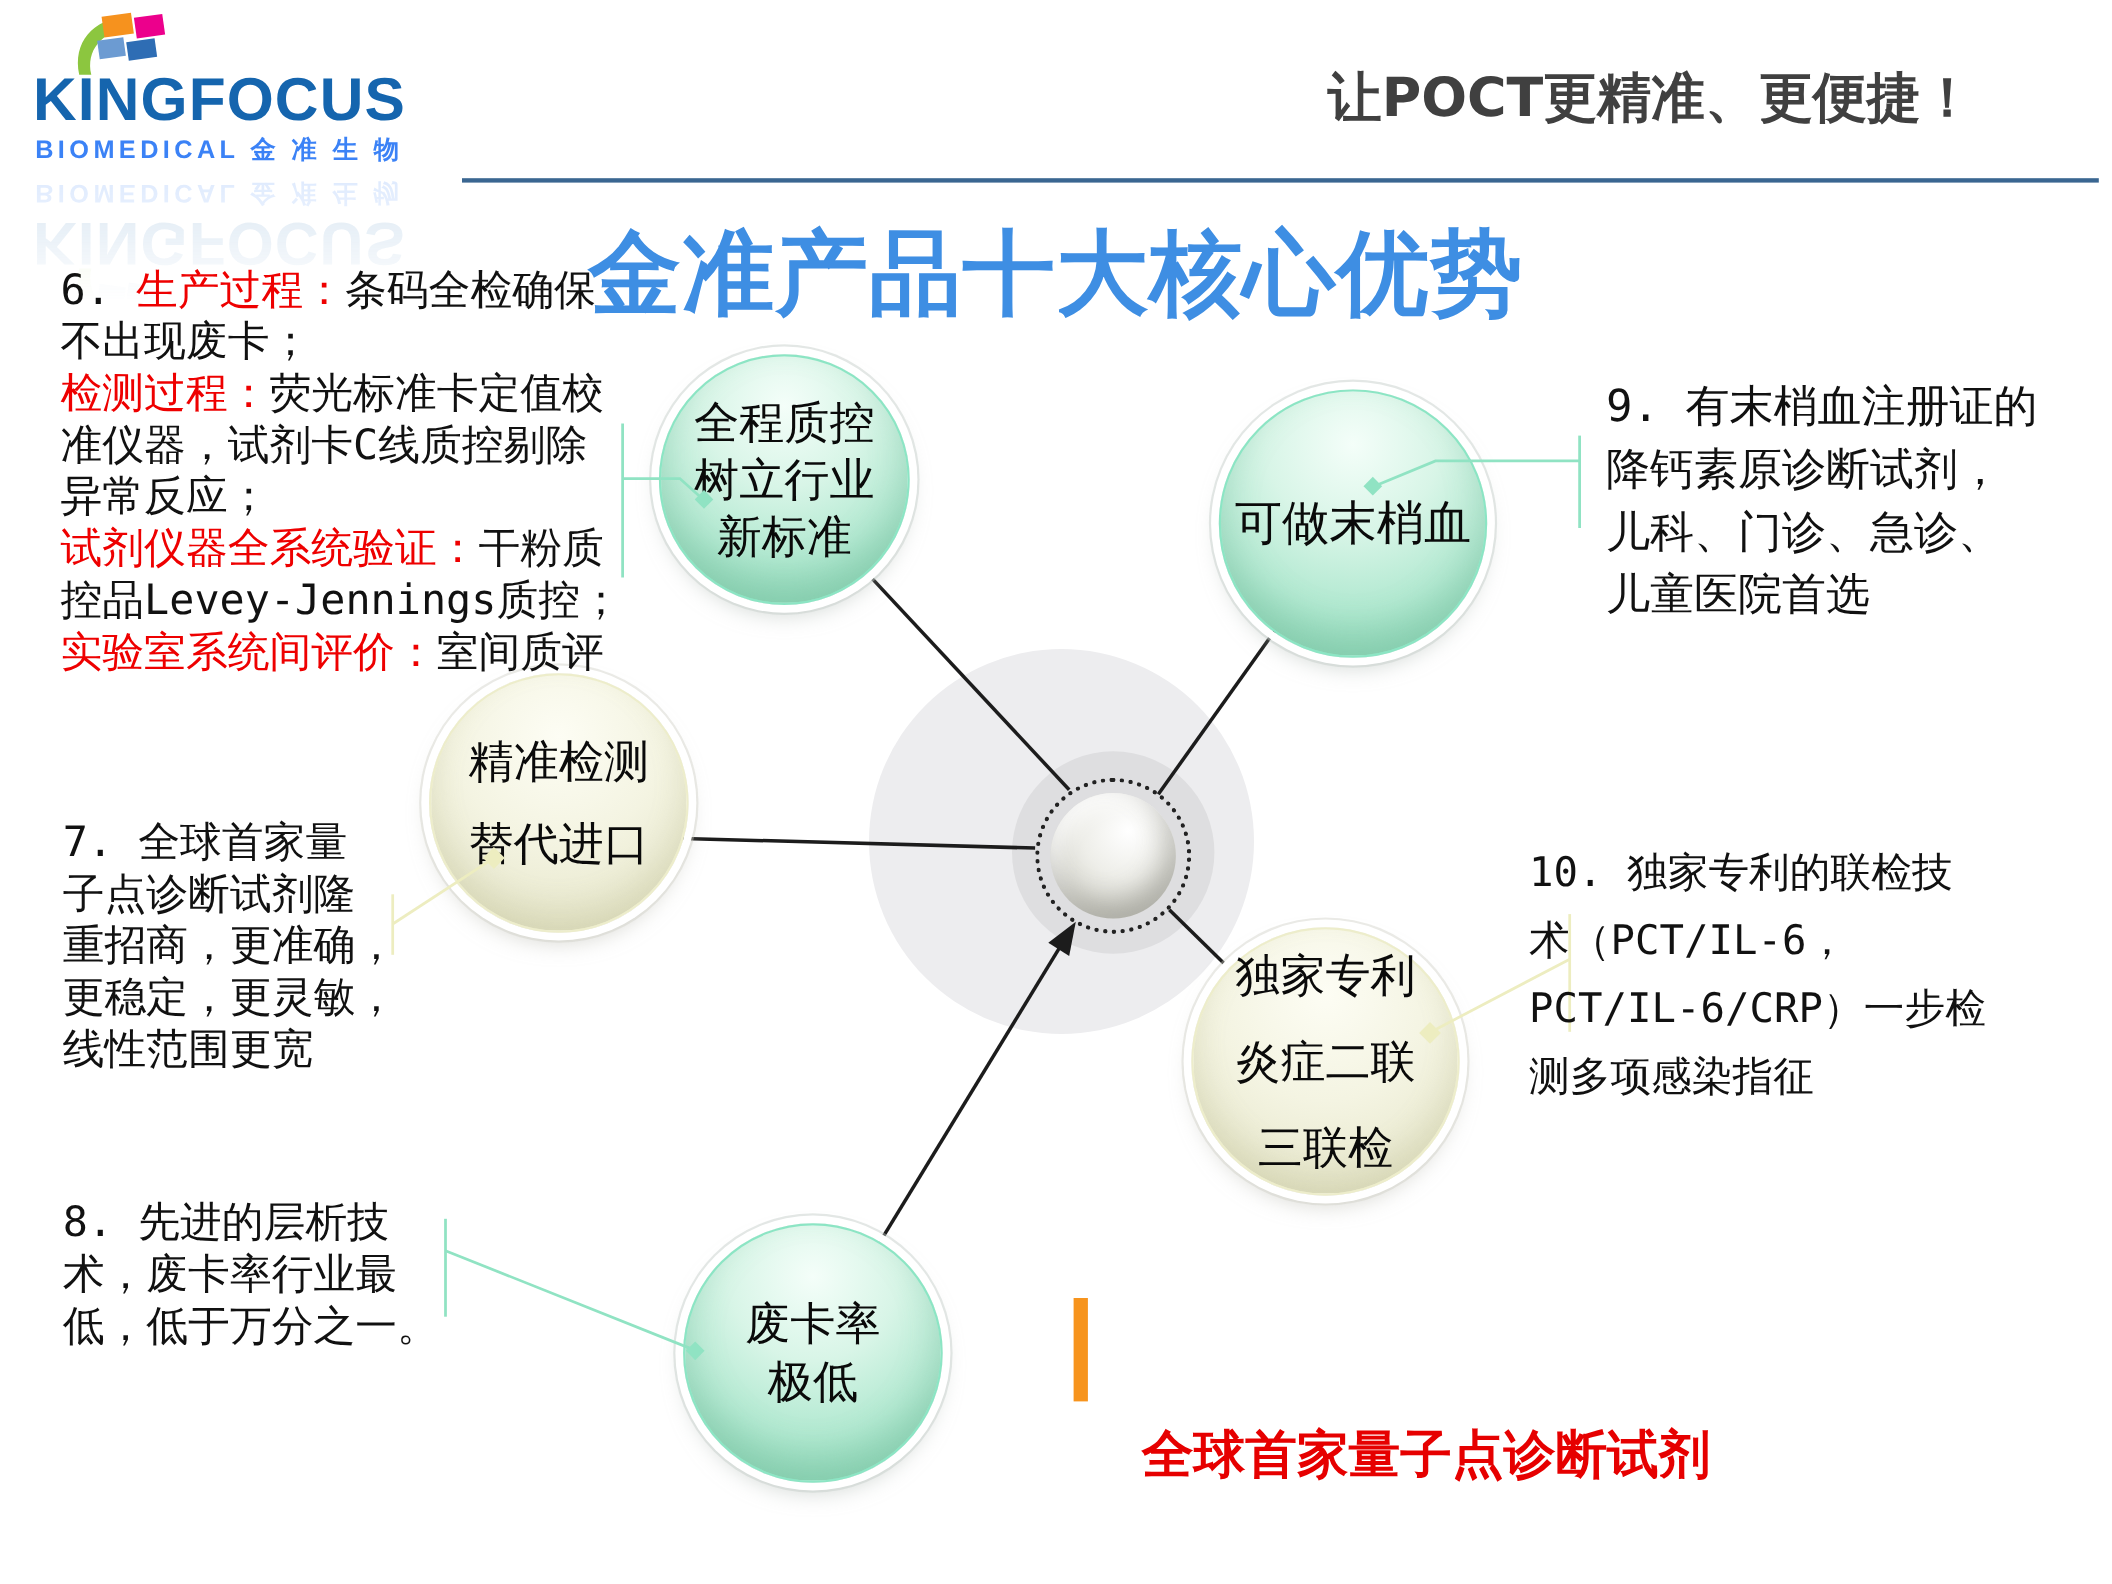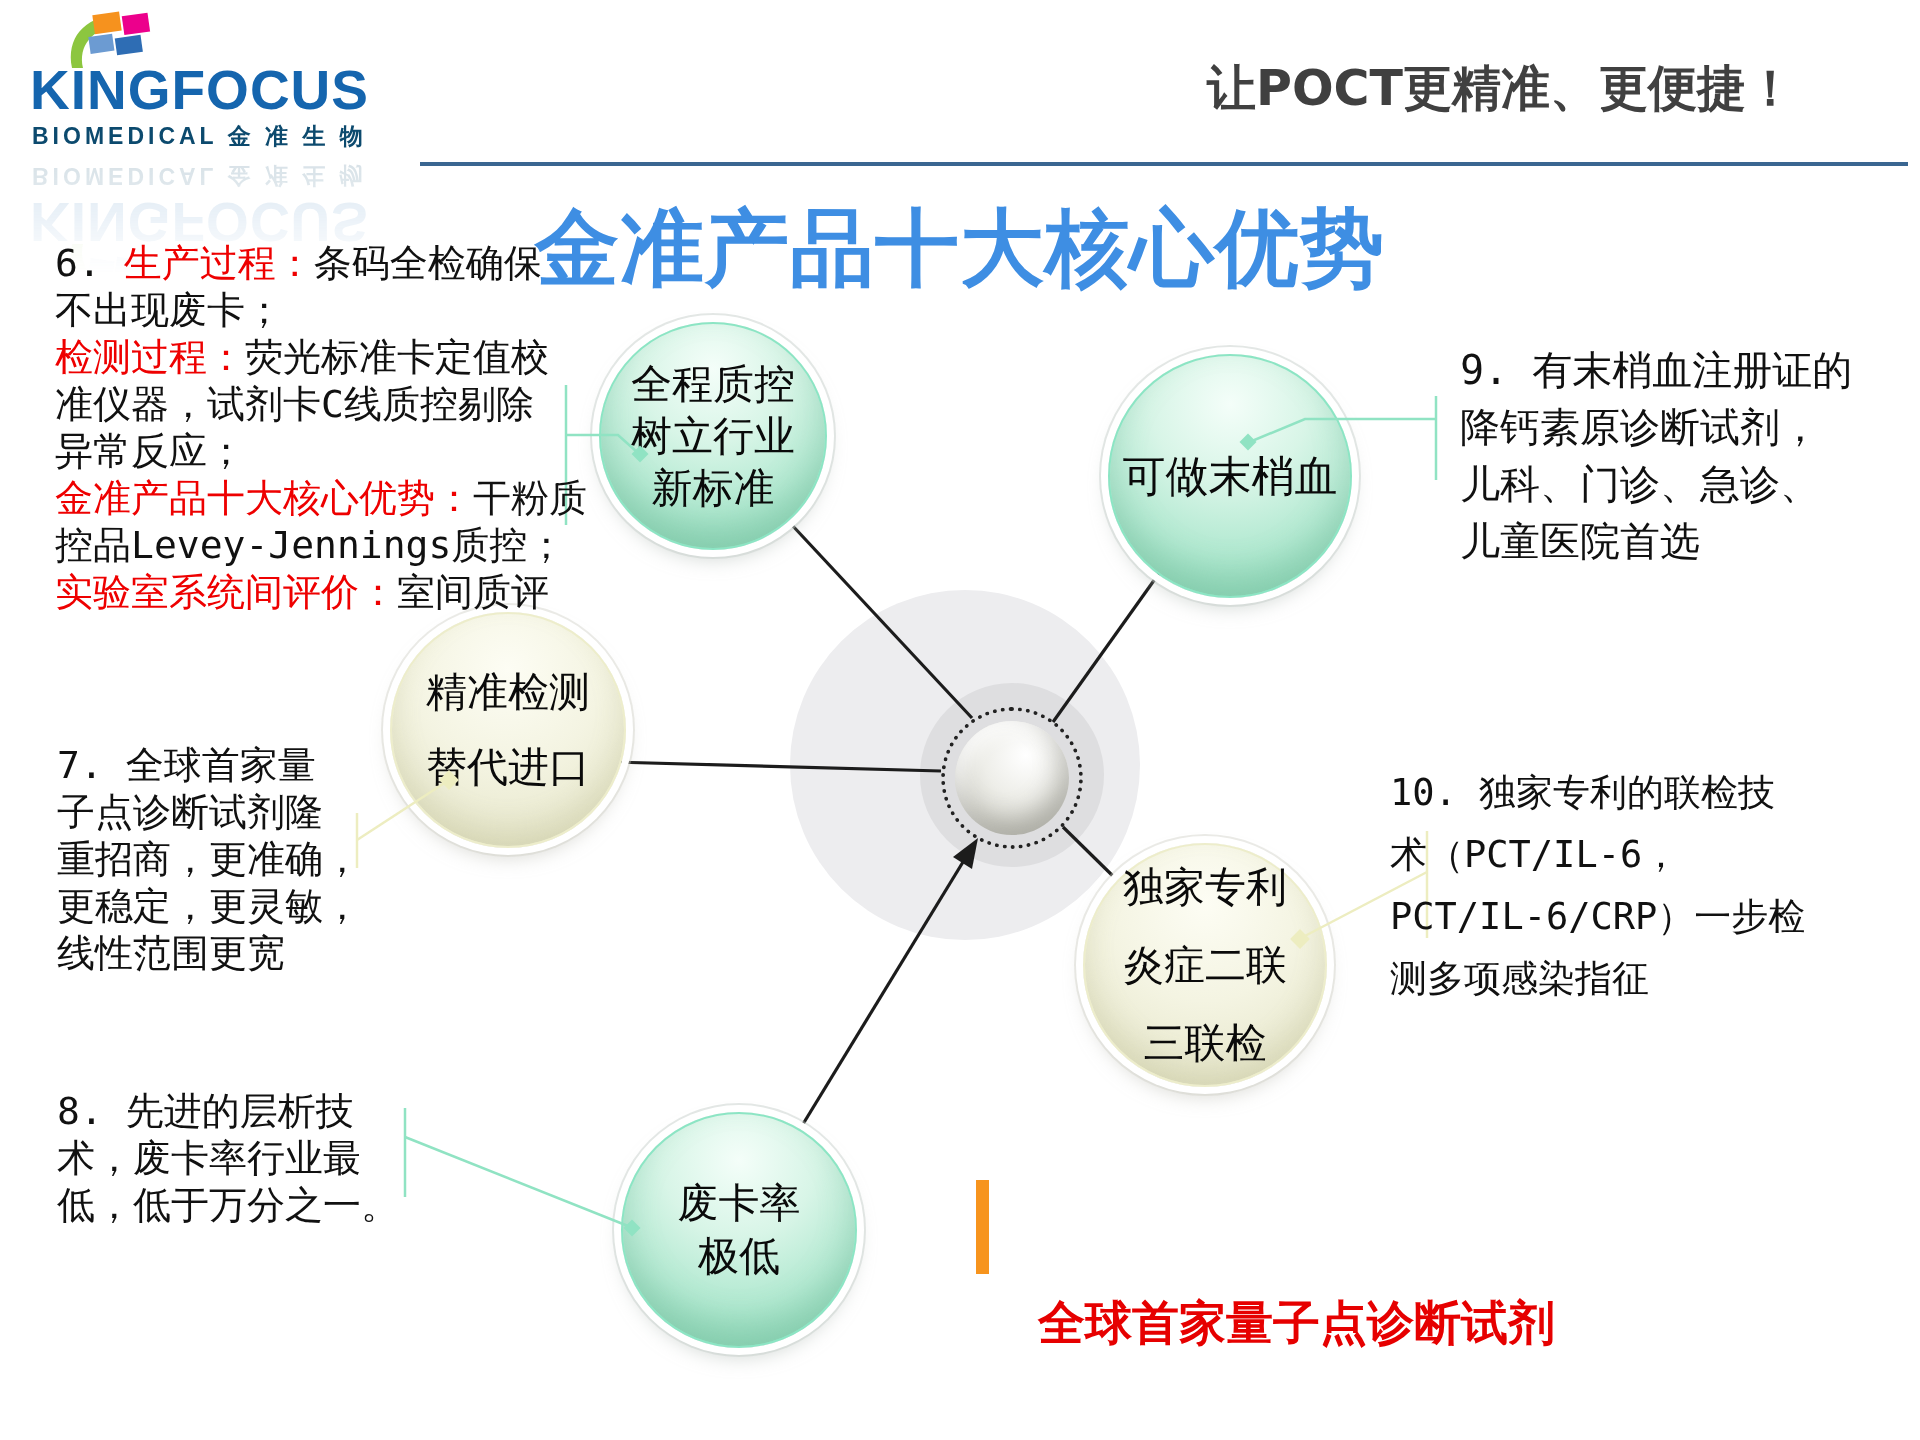--- a/index.html
+++ b/index.html
@@ -18,21 +18,21 @@
   }
   .logo-reflection .logo-block { transform:scaleY(-1); }
   .logo-block { position:relative; width:370px; height:148px; }
   .logo-bars { position:absolute; left:30px; top:2px; }
   .brand {
     position:absolute; left:2px; top:50px; font-family:"Liberation Sans", sans-serif;
     font-size:55px; font-weight:800; letter-spacing:1px; color:#1565AE;
   }
   .brand-sub {
     position:absolute; left:4px; top:113px; font-family:"Liberation Sans", sans-serif;
-    font-size:23px; font-weight:700; letter-spacing:4px; color:#0c4a6e; white-space:nowrap;
+    font-size:23px; font-weight:700; letter-spacing:4px; color:#3b82f6; white-space:nowrap;
   }
 
   
   .slogan {
     position:absolute; right:125px; top:56px; z-index:6;
     font-size:49px; font-weight:700; color:#404040; white-space:nowrap;
   }
   .header-rule { position:absolute; left:420px; top:162px; width:1488px; height:4px; background:#3A6691; z-index:4; }
   .slide-title {
     position:absolute; left:0; top:192px; width:100%; text-align:center; z-index:4;
@@ -209,21 +209,21 @@
   <div class="slogan">让POCT更精准、更便捷！</div>
   <div class="header-rule"></div>
   <div class="slide-title">金准产品十大核心优势</div>
 
   <div class="note" id="note6">
       <div class="note-line"><span>6.  </span><span class="red">生产过程：</span><span>条码全检确保</span></div>
       <div class="note-line"><span>不出现废卡；</span></div>
       <div class="note-line"><span class="red">检测过程：</span><span>荧光标准卡定值校</span></div>
       <div class="note-line"><span>准仪器，试剂卡C线质控剔除</span></div>
       <div class="note-line"><span>异常反应；</span></div>
-      <div class="note-line"><span class="red">金准产品十大核心优势：</span><span>干粉质</span></div>
+      <div class="note-line"><span class="red">试剂仪器全系统验证：</span><span>干粉质</span></div>
       <div class="note-line"><span>控品Levey-Jennings质控；</span></div>
       <div class="note-line"><span class="red">实验室系统间评价：</span><span>室间质评</span></div>
     </div>
   <div class="note" id="note7">
       <div class="note-line"><span>7.  全球首家量</span></div>
       <div class="note-line"><span>子点诊断试剂隆</span></div>
       <div class="note-line"><span>重招商，更准确，</span></div>
       <div class="note-line"><span>更稳定，更灵敏，</span></div>
       <div class="note-line"><span>线性范围更宽</span></div>
     </div>

